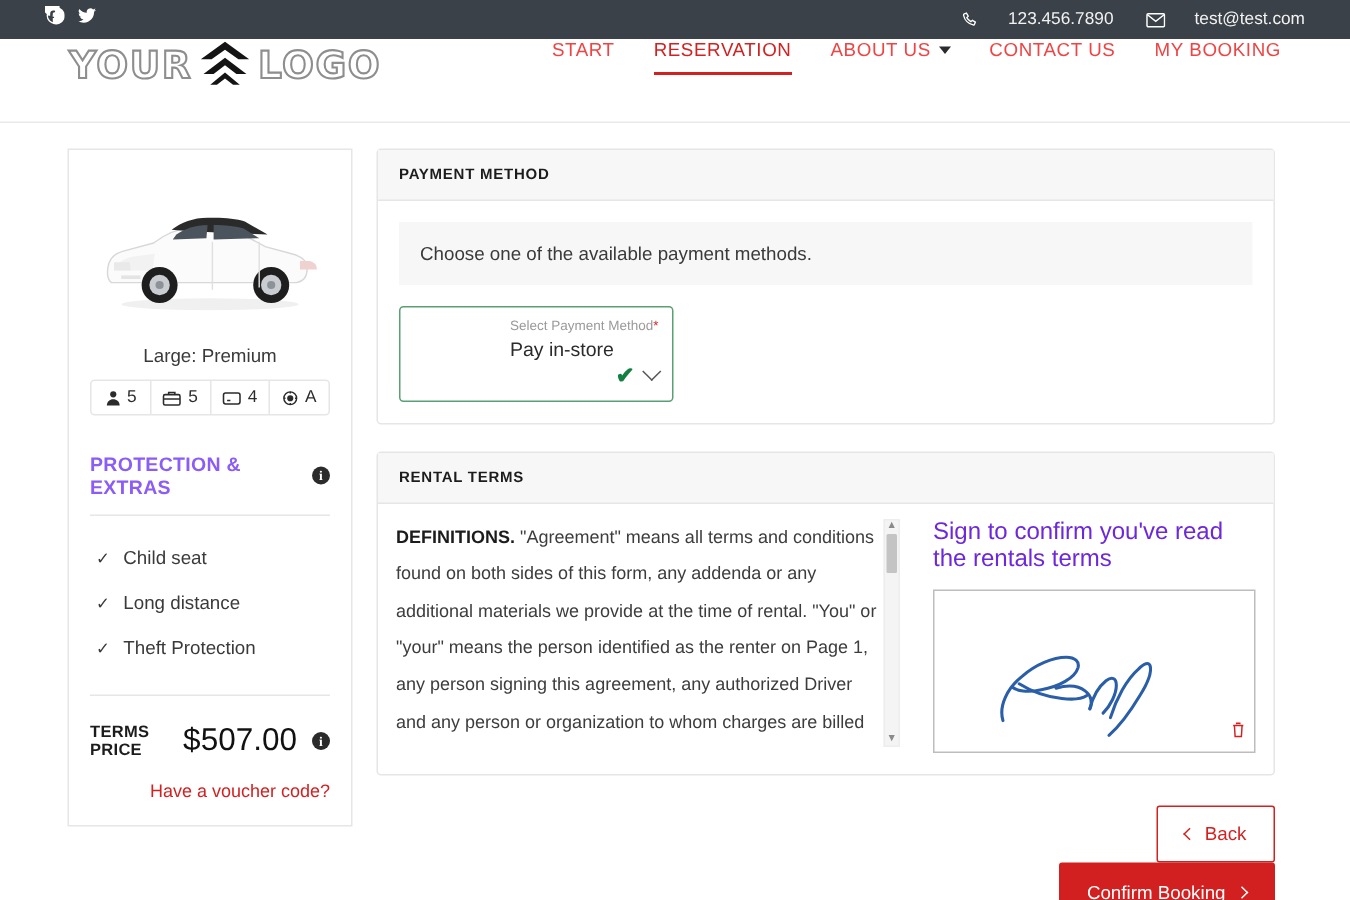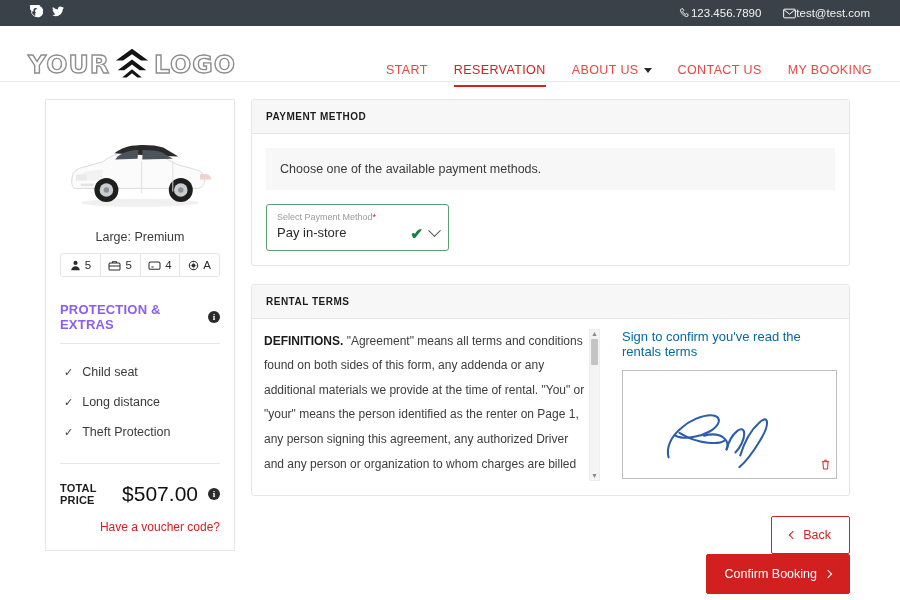--- a/index.html
+++ b/index.html
@@ -16,30 +16,30 @@
     height: 26px;
     background: #3b4148;
     display: flex;
     align-items: center;
     padding: 0 30px;
     color: #ffffff;
   }
   .topbar .social { display: flex; gap: 8px; align-items: center; }
   .topbar .spacer { flex: 1; }
   .topbar .contact { display: flex; align-items: center; gap: 22px; }
-  .contact-item { display: flex; align-items: flex-end; gap: 0; font-size: 11.5px; color: #f2f2f2; }
+  .contact-item { display: flex; align-items: flex-end; gap: 19px; font-size: 11.5px; color: #f2f2f2; }
   .contact-item svg { display: block; }
 
   
   .header {
     height: 56px;
     background: #ffffff;
     display: flex;
-    align-items: flex-end;
-    padding: 0 28px;
+    align-items: flex-start;
+    padding: 0 46px;
     border-bottom: 1px solid #e9e9e9;
   }
   .logo { display: flex; align-items: center; gap: 4px; user-select: none; }
   .logo-text {
     font-size: 25px;
     font-weight: 700;
     letter-spacing: 1px;
     color: #ffffff;
     -webkit-text-stroke: 1.4px #8e8e8e;
     font-family: "DejaVu Sans", sans-serif;
@@ -186,20 +186,21 @@
 
   .select-box {
     width: 183px;
     border: 1px solid #5aa074;
     border-radius: 3px;
     padding: 7px 9px 7px 10px;
     display: flex;
     align-items: flex-end;
     cursor: pointer;
     background: #ffffff;
+    flex-direction: column;
   }
   .select-texts { flex: 1; }
   .select-label { font-size: 9px; color: #9a9a9a; display: block; line-height: 1.3; }
   .select-label .req { color: #d22121; }
   .select-value { font-size: 13px; color: #2b2b2b; line-height: 1.45; display: block; }
   .select-icons { display: flex; align-items: center; gap: 7px; padding-bottom: 2px; }
   .tick { color: #118040; font-size: 15px; font-weight: 700; line-height: 1; }
   .chev {
     width: 9px; height: 9px;
     border-right: 1.6px solid #555; border-bottom: 1.6px solid #555;
@@ -228,21 +229,21 @@
     display: flex; flex-direction: column; align-items: center;
     justify-content: space-between; cursor: pointer;
   }
   .sbar .arr { font-size: 7px; color: #8a8a8a; line-height: 8px; }
   .sbar .thumb {
     position: absolute; top: 9px; left: 1px;
     width: 7px; height: 26px; background: #c4c4c4; border-radius: 1px;
   }
 
   .sign-col { flex: 1; }
-  .sign-label { font-size: 13px; color: #0369a1; margin-bottom: 11px; }
+  .sign-label { font-size: 16px; color: #6d28d9; margin-bottom: 11px; }
   .sign-pad {
     position: relative;
     height: 109px;
     border: 1px solid #bdbdbd;
     background: #ffffff;
     cursor: crosshair;
   }
   .sign-pad svg.ink { position: absolute; inset: 0; width: 100%; height: 100%; }
   .trash { position: absolute; right: 6px; bottom: 4px; cursor: pointer; }
 
@@ -424,21 +425,21 @@
         <span class="chk">✓</span>
         <span>Long distance</span>
       </li>
       <li>
         <span class="chk">✓</span>
         <span>Theft Protection</span>
       </li>
     </ul>
 
     <div class="price-row">
-      <span class="price-label">TOTAL PRICE</span>
+      <span class="price-label">TERMS PRICE</span>
       <span class="price-value">$507.00</span>
       <span class="info-dot">i</span>
     </div>
     <a class="voucher">Have a voucher code?</a>
   </aside>
 
   <section class="main">
 
     <div class="card">
       <div class="card-head">PAYMENT METHOD</div>

